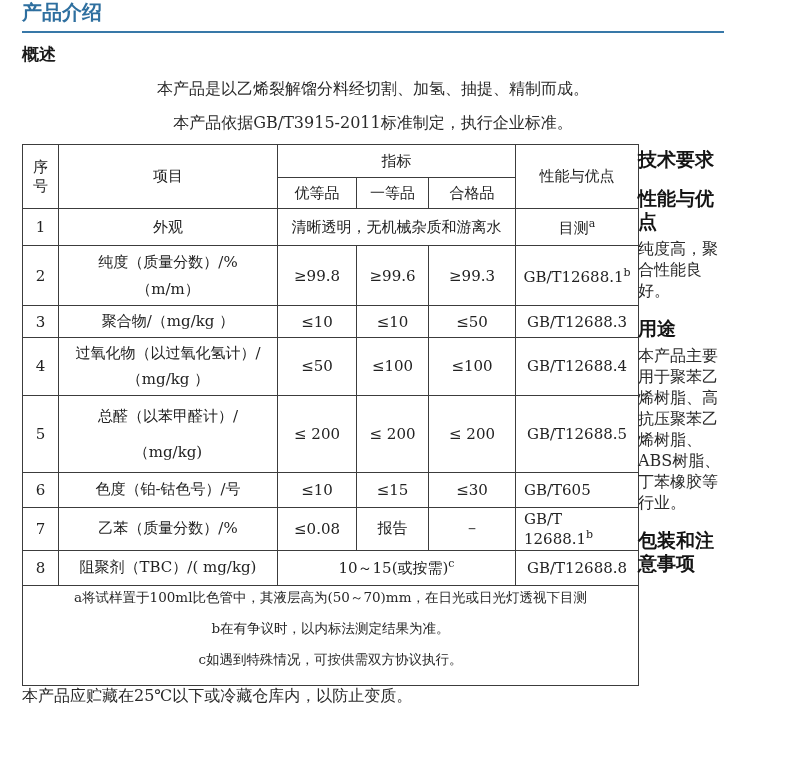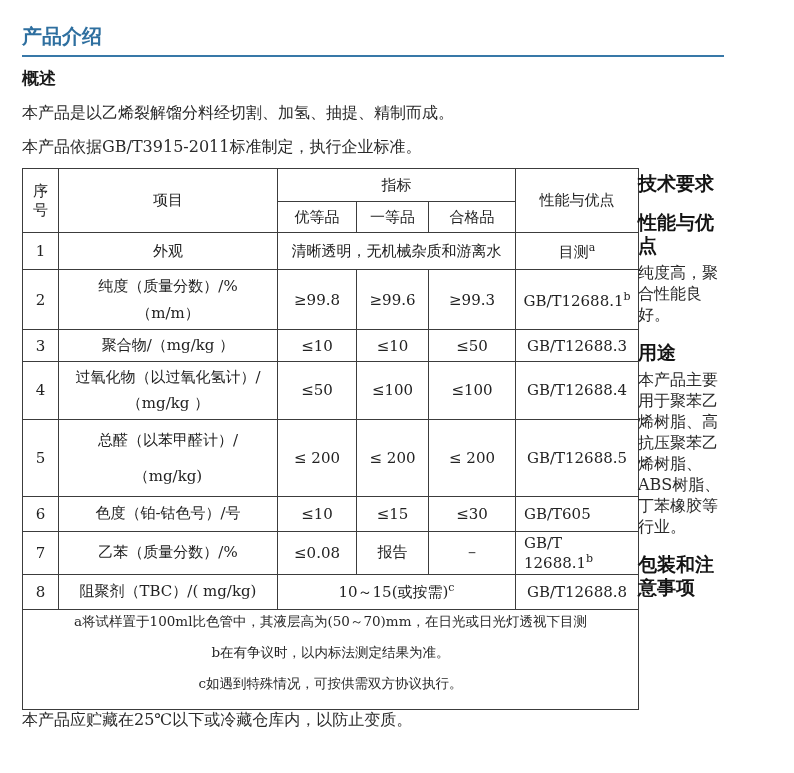--- a/index.html
+++ b/index.html
@@ -9,21 +9,21 @@
     width: 794px;
     height: 773px;
     background: #ffffff;
     overflow: hidden;
     font-family: "DejaVu Sans", sans-serif;
     color: #222222;
   }
   .content {
     margin-left: 22px;
     width: 702px;
-    padding-top: 24px;
+    padding-top: 0;
   }
   .page-title {
     font-family: "DejaVu Sans", sans-serif;
     font-size: 20px;
     line-height: 24px;
     font-weight: bold;
     color: #2e6f9f;
     border-bottom: 2px solid #3878a8;
     padding-bottom: 7px;
   }
@@ -34,20 +34,21 @@
     font-weight: bold;
     color: #1c1c1c;
     font-family: "DejaVu Sans", sans-serif;
   }
   .body-p {
     margin-top: 15px;
     font-size: 16px;
     line-height: 19px;
     color: #2a2a2a;
     font-family: "DejaVu Serif", "Liberation Serif", serif;
+    text-align: center;
   }
   
   .table-float {
     float: left;
     width: 616px;
     margin-top: 12px;
   }
   table.spec {
     width: 616px;
     border-collapse: collapse;

